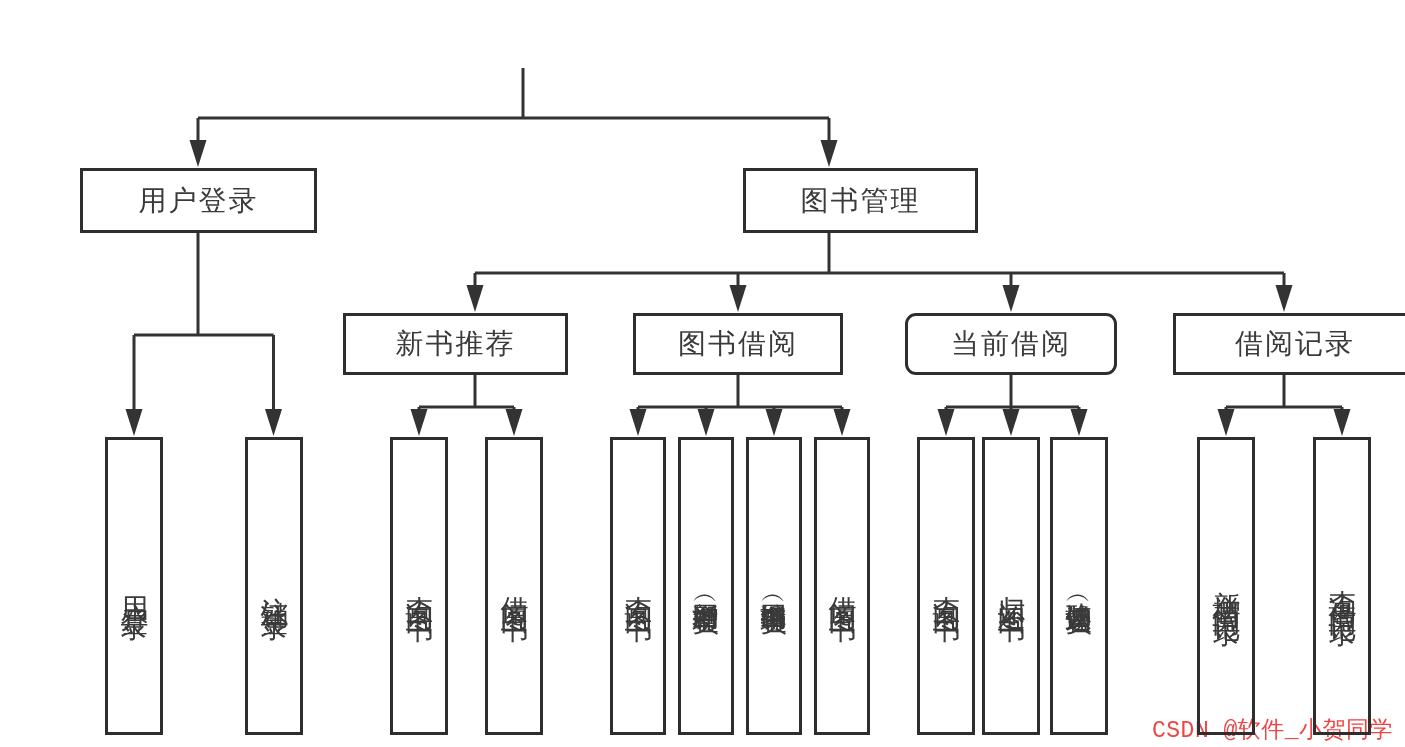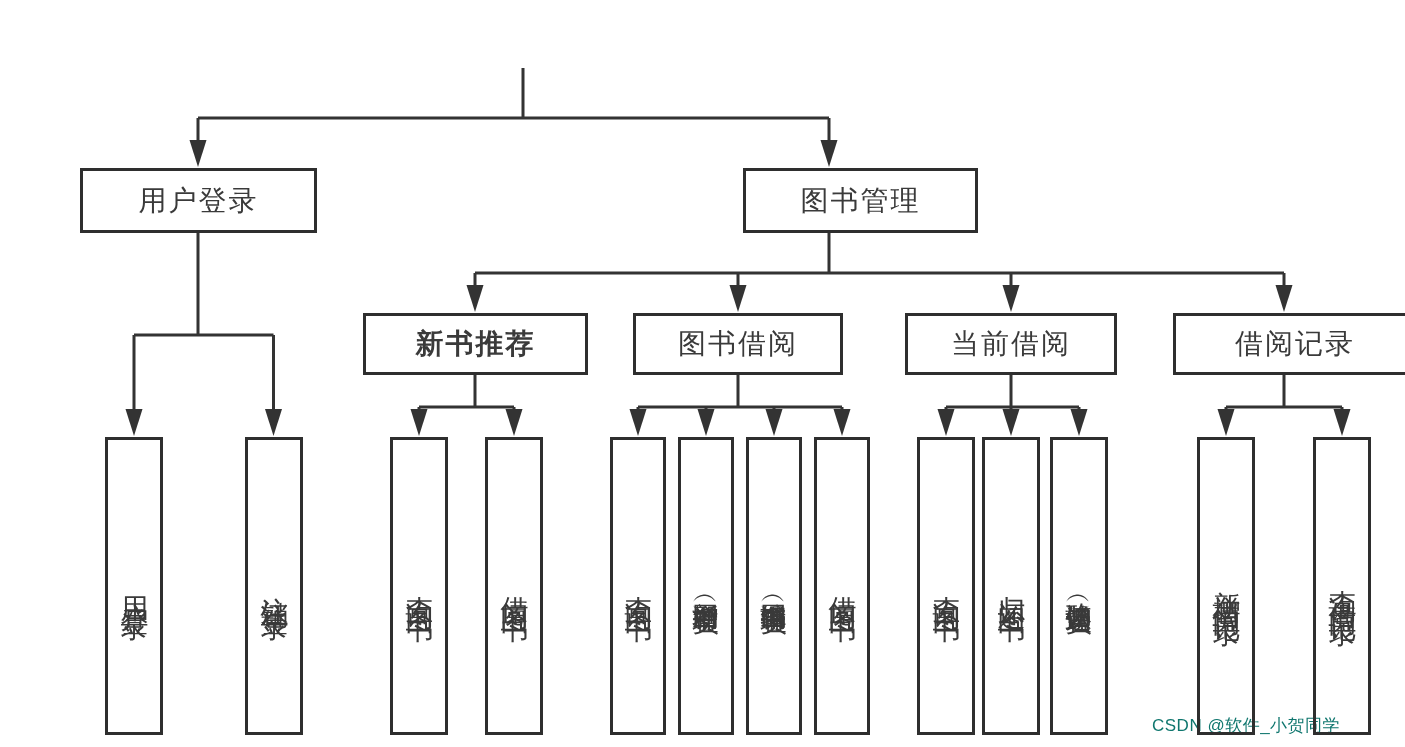--- a/index.html
+++ b/index.html
@@ -11,24 +11,25 @@
     overflow: hidden;
     font-family: "Liberation Sans", sans-serif;
     color: #3a3a3a;
   }
   
   .watermark {
     position: absolute;
     left: 1152px;
     top: 714px;
     z-index: 1;
-    font-size: 17px;
+    font-size: 23px;
     letter-spacing: 0.5px;
-    color: #0f766e;
+    color: #ef4444;
     white-space: nowrap;
+    font-family: Liberation Mono, monospace;
   }
   svg.connectors {
     position: absolute;
     left: 0; top: 0;
     z-index: 2;
   }
   svg.connectors path {
     stroke: #333333;
     stroke-width: 3;
     fill: none;
@@ -117,23 +118,23 @@
       <path d="M1284,375 V407 M1226,407 H1342 M1226,407 V410 M1342,407 V410"></path>
       <polygon points="1217.5,409 1234.5,409 1226,436"></polygon>
       <polygon points="1333.5,409 1350.5,409 1342,436"></polygon>
     </g>
   </svg>
 
 
   <div class="node" style="left:80px; top:168px; width:237px; height:65px;">用户登录</div>
   <div class="node" style="left:711px; top:168px; width:235px; height:65px;margin-left:32px;">图书管理</div>
 
-  <div class="node" style="left:363px; top:313px; width:225px; height:62px;font-weight:bold;">新书推荐</div>
+  <div class="node" style="left:343px; top:313px; width:225px; height:62px;">新书推荐</div>
   <div class="node" style="left:633px; top:313px; width:210px; height:62px;">图书借阅</div>
-  <div class="node" style="left:905px; top:313px; width:212px; height:62px;">当前借阅</div>
+  <div class="node" style="left:905px; top:313px; width:212px; height:62px;border-radius:11px;">当前借阅</div>
   <div class="node" style="left:1173px; top:313px; width:244px; height:62px;text-align:right;">借阅记录</div>
 
   <div class="node leaf" style="left:105px;">
     <span class="vtext">用户登录</span>
   </div>
   <div class="node leaf" style="left:245px;">
     <span class="vtext">注销登录</span>
   </div>
 
   <div class="node leaf" style="left:390px;">

